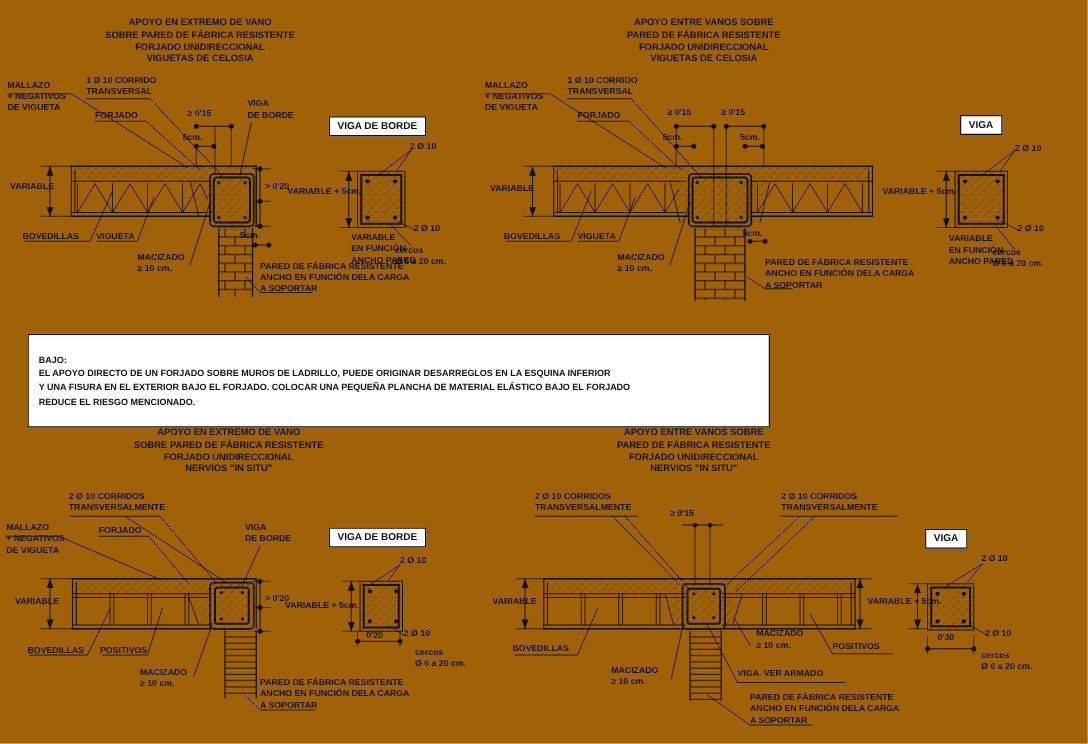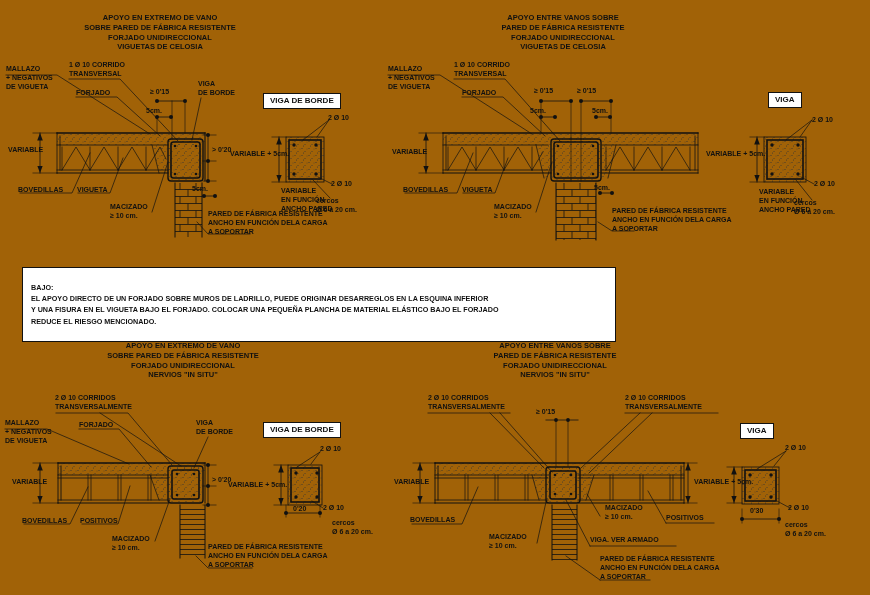--- a/index.html
+++ b/index.html
@@ -293,21 +293,21 @@
 <div class="L" style="left:706px;top:150px">VARIABLE + 5cm.</div>
 <div class="L" style="left:759px;top:188px">VARIABLE
 EN FUNCIÓN
 ANCHO PARED</div>
 <div class="L" style="left:794px;top:199px">cercos
 Ø 6 a 20 cm.</div>
 
 <div class="NOTE" style="left:22px;top:267px;width:576px">
   <span>BAJO:</span>
   <div>EL APOYO DIRECTO DE UN FORJADO SOBRE MUROS DE LADRILLO, PUEDE ORIGINAR DESARREGLOS EN LA ESQUINA INFERIOR
-Y UNA FISURA EN EL VIGUETA BAJO EL FORJADO. COLOCAR UNA PEQUEÑA PLANCHA DE MATERIAL ELÁSTICO BAJO EL FORJADO
+Y UNA FISURA EN EL EXTERIOR BAJO EL FORJADO. COLOCAR UNA PEQUEÑA PLANCHA DE MATERIAL ELÁSTICO BAJO EL FORJADO
 REDUCE EL RIESGO MENCIONADO.</div>
 </div>
 
 <div class="T" style="left:88px;top:341px;width:190px">APOYO EN EXTREMO DE VANO
 SOBRE PARED DE FÁBRICA RESISTENTE
 FORJADO UNIDIRECCIONAL
 NERVIOS "IN SITU"</div>
 <div class="L" style="left:55px;top:394px">2 Ø 10 CORRIDOS
 TRANSVERSALMENTE</div>
 <div class="L" style="left:5px;top:419px">MALLAZO

